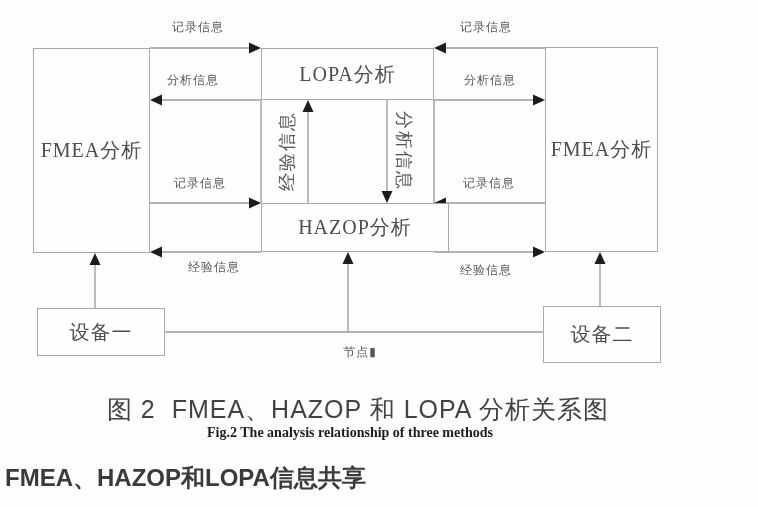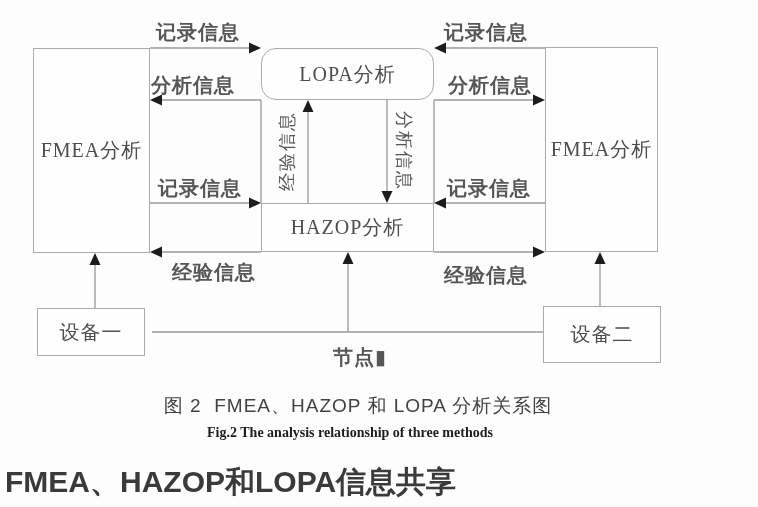--- a/index.html
+++ b/index.html
@@ -18,43 +18,43 @@
     display:flex;align-items:center;justify-content:center;
     box-sizing:border-box;
   }
   .box-label{
     font-family:"Liberation Serif","DejaVu Serif",serif;
     font-size:20px;color:#4d4d4d;letter-spacing:1px;white-space:nowrap;
   }
   .elabel{
     position:absolute;transform:translateX(-50%);
     font-family:"Liberation Serif","DejaVu Serif",serif;
-    font-size:20px;color:#565656;white-space:nowrap;letter-spacing:1px;font-weight:bold;
+    font-size:12px;color:#565656;white-space:nowrap;letter-spacing:1px;
   }
   .vlabel{
     position:absolute;
     font-family:"Liberation Serif","DejaVu Serif",serif;
     font-size:18px;color:#565656;white-space:nowrap;letter-spacing:2px;
   }
   .vlabel.cw{transform:translate(-50%,-50%) rotate(90deg);}
   .vlabel.ccw{transform:translate(-50%,-50%) rotate(-90deg);}
 
   .cap-zh{
     position:absolute;left:0;top:393;width:716px;text-align:center;
-    font-size:19px;font-weight:500;color:#424242;letter-spacing:1px;
+    font-size:25px;font-weight:500;color:#424242;letter-spacing:1px;
     white-space:pre;top:393px;
   }
   .cap-en{
     position:absolute;left:0;top:425px;width:700px;text-align:center;
     font-family:"Liberation Serif","DejaVu Serif",serif;
     font-size:14px;font-weight:bold;color:#1d1d1d;
   }
   .heading{
     position:absolute;left:5px;top:462px;
-    font-size:30px;font-weight:bold;color:#3a3a3a;white-space:nowrap;
+    font-size:24px;font-weight:bold;color:#3a3a3a;white-space:nowrap;
   }
 </style>
 </head>
 <body>
 
 <div class="canvas">
 
   <svg class="wires" width="758" height="385" viewBox="0 0 758 385">
     <g stroke="#9a9a9a" stroke-width="1.3">
 
@@ -91,30 +91,30 @@
       <polygon points="387,203 381.5,191 392.5,191"></polygon>
       <polygon points="95,253 89.5,265 100.5,265"></polygon>
       <polygon points="600,252 594.5,264 605.5,264"></polygon>
       <polygon points="348,252 342.5,264 353.5,264"></polygon>
     </g>
   </svg>
 
   <div class="box" style="left:33px;top:48px;width:117px;height:205px;">
     <span class="box-label">FMEA分析</span>
   </div>
-  <div class="box" style="left:261px;top:48px;width:173px;height:52px;border-radius:15px;">
+  <div class="box" style="left:261px;top:48px;width:173px;height:52px;">
     <span class="box-label">LOPA分析</span>
   </div>
-  <div class="box" style="left:261px;top:203px;width:173px;height:49px;">
+  <div class="box" style="left:261px;top:203px;width:188px;height:49px;">
     <span class="box-label">HAZOP分析</span>
   </div>
   <div class="box" style="left:545px;top:47px;width:113px;height:205px;">
     <span class="box-label">FMEA分析</span>
   </div>
-  <div class="box" style="left:37px;top:308px;width:108px;height:48px;">
+  <div class="box" style="left:37px;top:308px;width:128px;height:48px;">
     <span class="box-label">设备一</span>
   </div>
   <div class="box" style="left:543px;top:306px;width:118px;height:57px;">
     <span class="box-label">设备二</span>
   </div>
 
   <div class="elabel" style="left:198px;top:19px;">记录信息</div>
   <div class="elabel" style="left:193px;top:72px;">分析信息</div>
   <div class="elabel" style="left:200px;top:175px;">记录信息</div>
   <div class="elabel" style="left:214px;top:259px;">经验信息</div>

